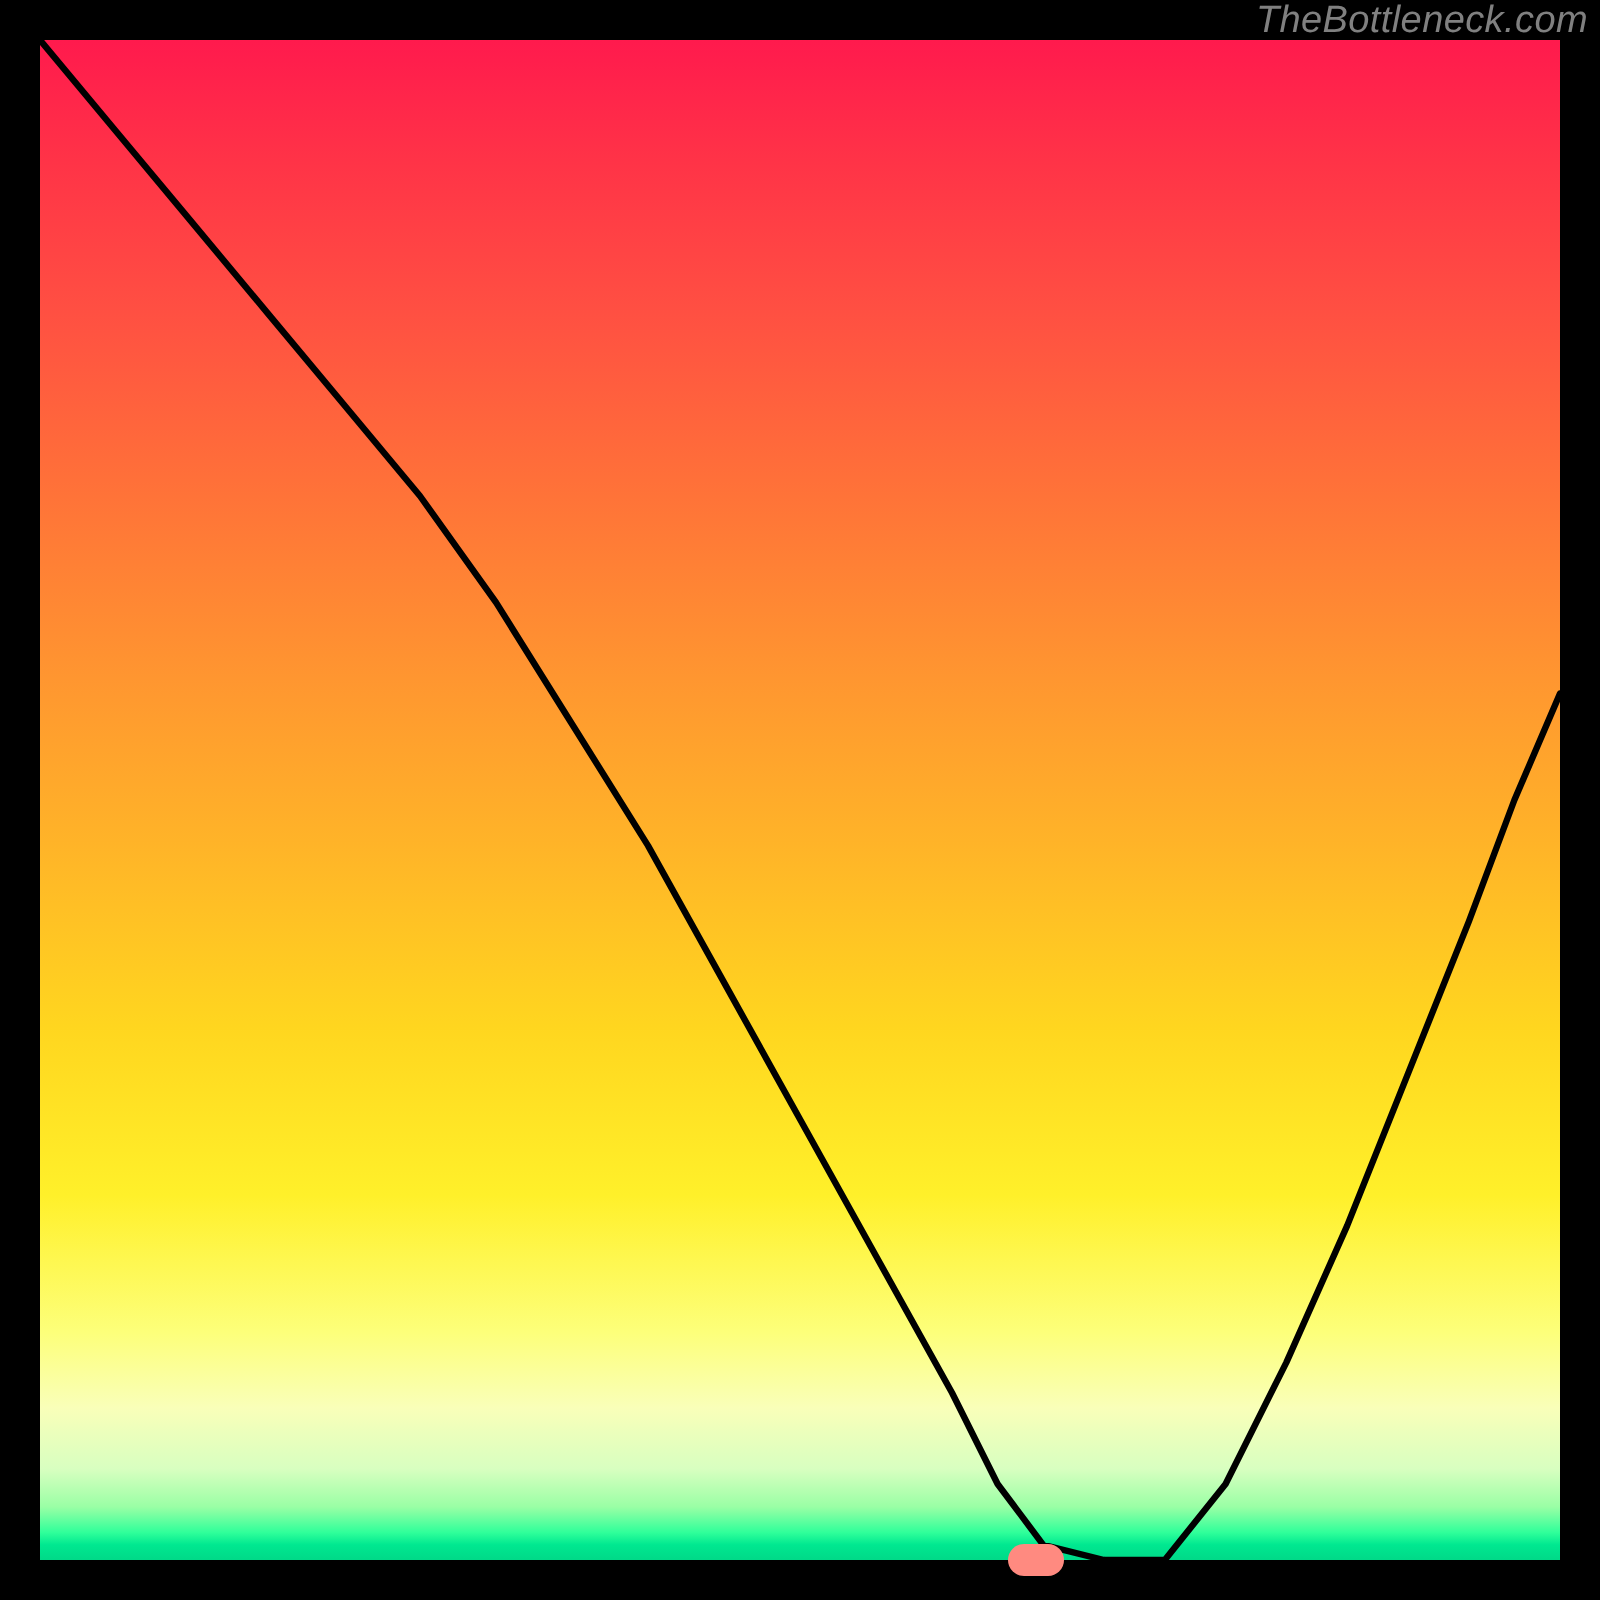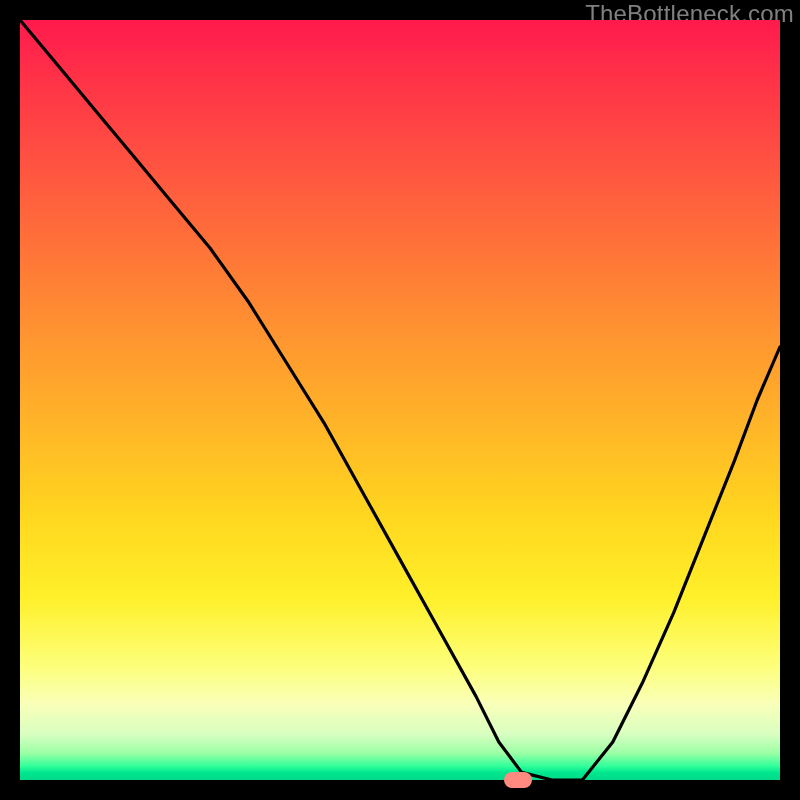--- a/index.html
+++ b/index.html
@@ -52,22 +52,23 @@
     top: 0;
     width: 100%;
     height: 100%;
   }
   .watermark {
     position: absolute;
     top: 0;
     right: 6px;
     color: #808080;
     font-family: Arial, Helvetica, sans-serif;
-    font-size: 24px;
+    font-size: 19px;
     letter-spacing: 0.2px;
+    font-style: italic;
   }
   .marker {
     position: absolute;
     width: 28px;
     height: 16px;
     border-radius: 8px;
     background: #ff8a80;
     transform: translate(-50%, -50%);
   }
 </style>

